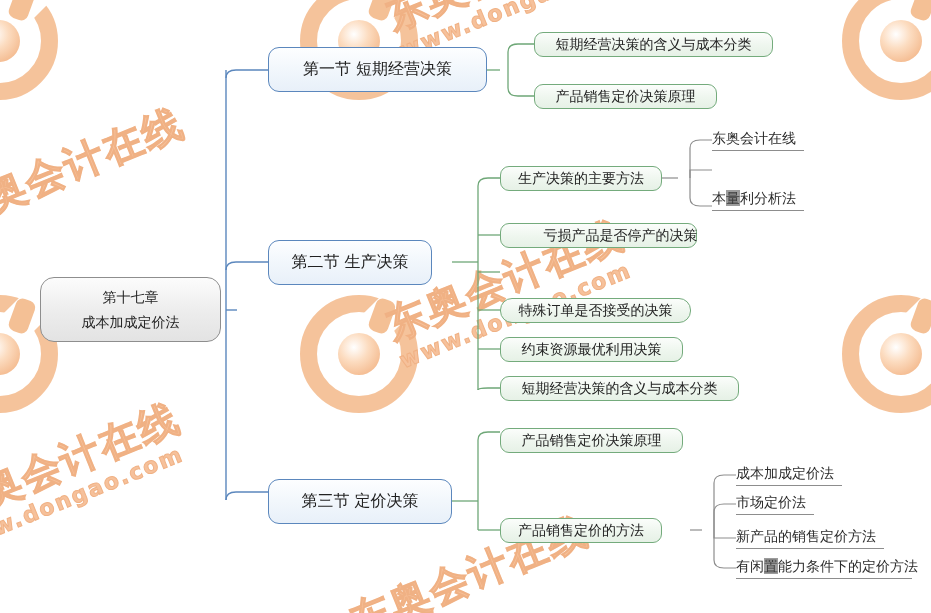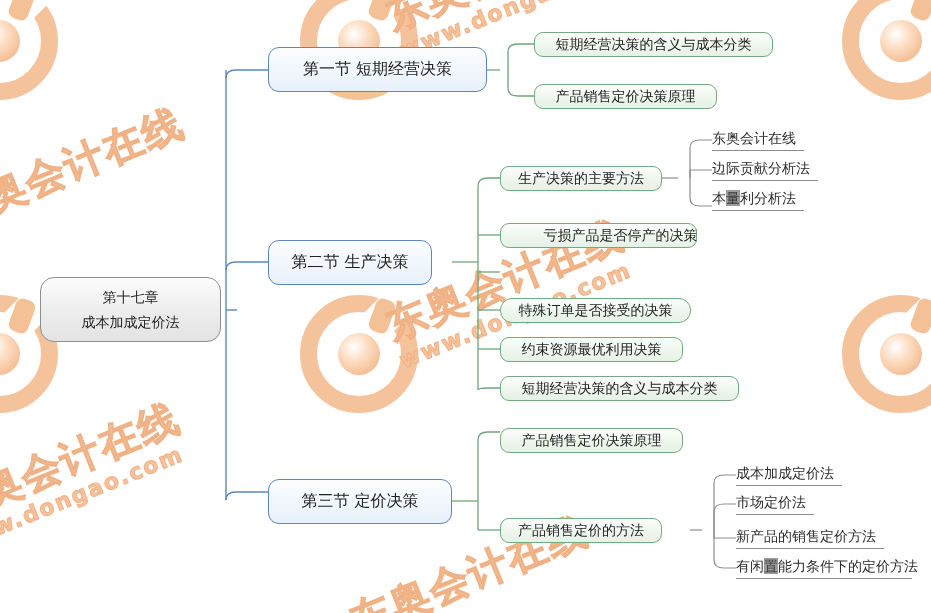--- a/index.html
+++ b/index.html
@@ -284,23 +284,20 @@
   <div class="node node-leaf" style="left:500px; top:337px; width:183px; height:25px;">
     <span>约束资源最优利用决策</span>
   </div>
   <div class="node node-leaf" style="left:500px; top:376px; width:239px; height:25px;">
     <span>短期经营决策的含义与成本分类</span>
   </div>
 
   <div class="node node-text" style="left:712px; top:128px; width:92px; height:23px;">
     <span>东奥会计在线</span>
   </div>
-  <div class="node node-text" style="left:712px; top:158px; width:106px; height:23px;">
-    <span>边际贡献分析法</span>
-  </div>
   <div class="node node-text" style="left:712px; top:188px; width:92px; height:23px;">
     <span>本<span class="hl">量</span>利分析法</span>
   </div>
 
   <div class="node node-leaf" style="left:500px; top:428px; width:183px; height:25px;">
     <span>产品销售定价决策原理</span>
   </div>
   <div class="node node-leaf" style="left:500px; top:518px; width:162px; height:25px;">
     <span>产品销售定价的方法</span>
   </div>

